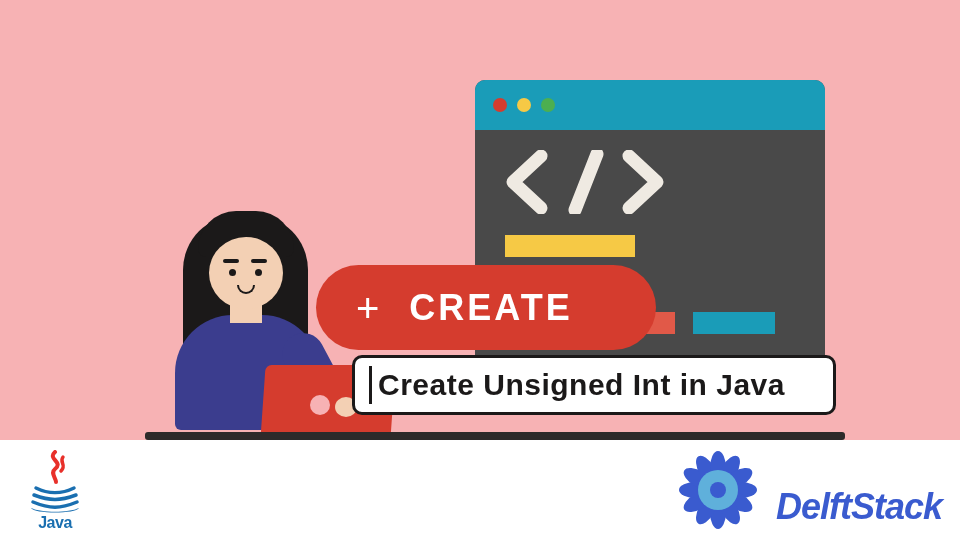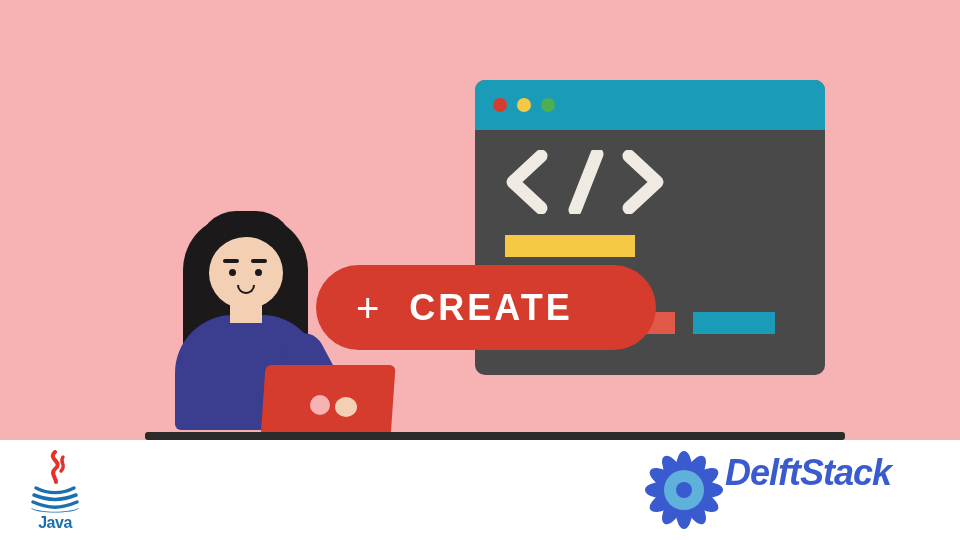--- a/index.html
+++ b/index.html
@@ -141,22 +141,22 @@
   
   .java-logo {
     position: absolute; left: 28px; top: 450px;
     display: flex; flex-direction: column; align-items: center;
   }
   .java-steam svg { display: block; }
   .java-cup svg { display: block; }
   .java-word { color: #1a6fb0; font-weight: 800; font-size: 16px; letter-spacing: -0.5px; margin-top: -2px; }
 
   .delft-logo {
-    position: absolute; left: 646px; top: 452px;
-    display: flex; align-items: flex-start; gap: 3px;
+    position: absolute; left: 680px; top: 452px;
+    display: flex; align-items: flex-end; gap: 20px;
   }
   .mandala { width: 76px; height: 76px; position: relative; }
   .mandala .petals { position:absolute; inset:0; }
   .petal { position:absolute; left:50%; top:50%; width:16px; height:34px; background:#3a5bcf; border-radius:50% 50% 50% 50%; transform-origin: 50% 0%; }
   .mandala .inner { position:absolute; left:50%; top:50%; width:40px; height:40px; margin:-20px 0 0 -20px; border-radius:50%; background:#5fb0db; }
   .mandala .center { position:absolute; left:50%; top:50%; width:16px; height:16px; margin:-8px 0 0 -8px; border-radius:50%; background:#3a5bcf; }
   .delft-word { font-size: 36px; font-weight: 800; font-style: italic; color: #3a5bcf; letter-spacing: -1px; }
 </style>
 </head>
 <body>
@@ -200,20 +200,24 @@
     <div class="laptop"></div>
     <div class="laptop-logo"></div>
     <div class="hand-r"></div>
   </div>
 
   <div class="create-pill">
     <span class="plus-box">+</span>
     <span class="create-label">CREATE</span>
   </div>
 
+  <div class="title-card">
+    <div class="cursor-bar"></div>
+    <span class="title-text">Create Unsigned Int in Java</span>
+  </div>
 
 </div>
 
 <div class="desk"></div>
 
 <div class="java-logo">
   <div class="java-steam">
     <svg width="44" height="34" viewBox="0 0 44 34">
       <path d="M22 2 C14 9 31 12 22 19 C17 23 23 28 23 32" stroke="#e8302a" stroke-width="4" fill="none" stroke-linecap="round"></path>
       <path d="M30 7 C26 12 34 15 28 21" stroke="#e8302a" stroke-width="3.5" fill="none" stroke-linecap="round"></path>

